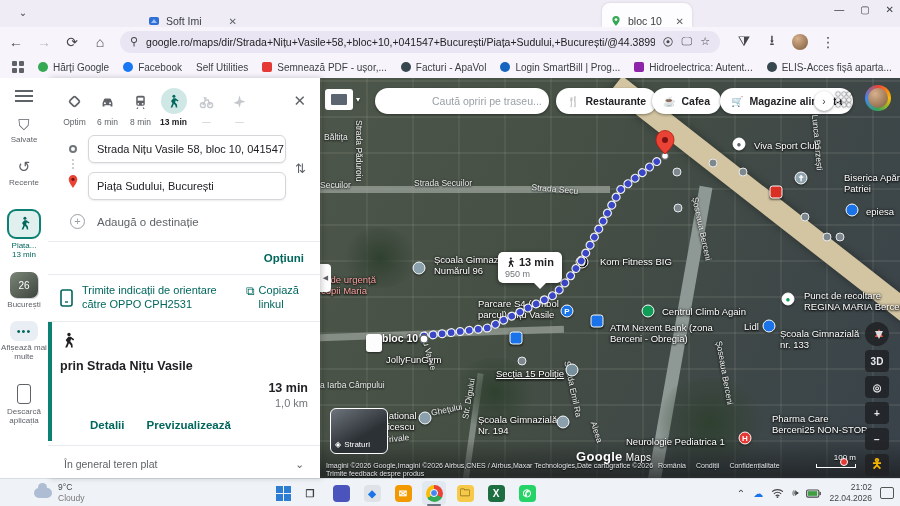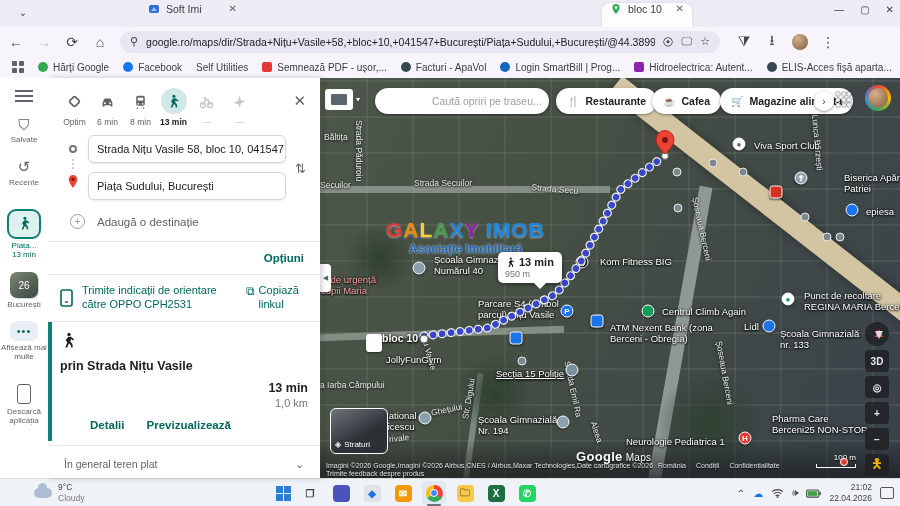--- a/index.html
+++ b/index.html
@@ -3,21 +3,21 @@
 <meta charset="utf-8">
 <style>
   html,body{margin:0;padding:0;background:#888;}
   *{box-sizing:border-box;font-family:"Liberation Sans",sans-serif;}
   #stage{position:relative;width:900px;height:506px;overflow:hidden;background:#fff;font-size:12px;color:#202124;}
   .abs{position:absolute;}
 
   
   #tabstrip{position:absolute;left:0;top:0;width:900px;height:27px;background:#efecf6;}
   #tabsearch{position:absolute;left:12px;top:5px;width:22px;height:17px;border-radius:5px;color:#45474a;font-size:10px;text-align:center;line-height:16px;}
-  .tab{position:absolute;top:3px;height:24px;display:flex;align-items:flex-start;gap:6px;padding:0 8px;font-size:10.5px;color:#3c4043;}
+  .tab{position:absolute;top:3px;height:24px;display:flex;align-items:flex-end;gap:6px;padding:0 8px;font-size:10.5px;color:#3c4043;}
   #tab1{left:140px;width:105px;}
   #tab2{left:602px;width:90px;background:#fdfcfe;border-radius:8px 8px 0 0;box-shadow:0 0 3px rgba(0,0,0,.12);}
   .tab .fav{width:12px;height:12px;flex:0 0 12px;}
   .tab .x{margin-left:auto;color:#5f6368;font-size:10px;}
   #wincontrols{position:absolute;right:6px;top:4px;display:flex;gap:16px;color:#3c4043;font-size:10px;}
   #toolbar{position:absolute;left:0;top:27px;width:900px;height:29px;background:#f7f4fb;display:flex;align-items:center;}
   .tbicon{width:24px;height:24px;display:flex;align-items:center;justify-content:center;color:#45474a;font-size:14px;margin-left:4px;border-radius:50%;}
   .tbicon.dis{color:#b9bbbf;}
   #omnibox{height:22px;width:600px;margin-left:8px;background:#eae5f2;border-radius:12px;display:flex;align-items:center;padding:0 10px;gap:8px;color:#202124;}
   #omnibox .url{font-size:10.5px;white-space:nowrap;overflow:hidden;flex:1;}
@@ -419,21 +419,21 @@
         <div class="street" style="left: 0px; top: 302px;">a Iarba Câmpului</div>
         <div class="street" style="left: 252px; top: 282px; transform: rotate(78deg);">Strada Emil Ra</div>
         <div class="street" style="left: 278px; top: 342px; transform: rotate(72deg);">Aleea</div>
         <div class="street" style="left: 380px; top: 118px; transform: rotate(78deg);">Șoseaua Berceni</div>
         <div class="street" style="left: 404px; top: 262px; transform: rotate(80deg);">Șoseaua Berceni</div>
         <div class="street" style="left: 500px; top: 36px; transform: rotate(85deg);">Lunca Bârzești</div>
       </div>
     <div id="poilayer">
         <div class="poi-text" style="left: 114px; top: 176px;">
           <div>Școala Gimnazială</div>
-          <div>Numărul 40</div>
+          <div>Numărul 96</div>
         </div>
         <div class="poi-dot" style="left: 99px; top: 190px; background: rgb(138, 160, 172);"></div>
         <div class="poi-text" style="left: 158px; top: 220px;">
           <div>Parcare S4 (simbol</div>
           <div>parcul) Nițu Vasile</div>
         </div>
         <div class="poi-dot" style="left: 247px; top: 233px; background: rgb(26, 115, 232);">P</div>
         <div class="poi-text" style="left: 290px; top: 244px;">
           <div>ATM Nexent Bank (zona</div>
           <div>Berceni - Obregia)</div>
@@ -508,24 +508,20 @@
         <div class="tstop" style="left: 393px; top: 85px;"></div>
         <div class="tstop" style="left: 423px; top: 94px;"></div>
         <div class="tstop" style="left: 358px; top: 130px;"></div>
         <div class="tstop" style="left: 485px; top: 139px;"></div>
         <div class="tstop" style="left: 507px; top: 159px;"></div>
         <div class="tstop" style="left: 520px; top: 159px;"></div>
         <div class="tstop" style="left: 202px; top: 283px;"></div>
         <div class="poi-text" style="left: 62px; top: 254px; font-weight: bold; font-size: 10.5px;">bloc 10</div>
       </div>
 
-    <div id="watermark">
-      <div class="w1"><span id="wm1"><span style="color: rgb(229, 57, 53);">G</span><span style="color: rgb(251, 140, 0);">A</span><span style="color: rgb(253, 216, 53);">L</span><span style="color: rgb(67, 160, 71);">A</span><span style="color: rgb(30, 136, 229);">X</span><span style="color: rgb(142, 36, 170);">Y</span></span> <span id="wm2" style="color: rgb(30, 136, 229);">IMOB</span></div>
-      <div class="w2">Asociație Imobiliară</div>
-    </div>
 
     <svg id="routesvg" class="abs" style="left:0;top:0;" width="580" height="400" viewBox="0 0 580 400">
         <polyline points="104,258 168,250 236,216 252,196 262,182 300,112 336,84 343,80" fill="none" stroke="#ffffff" stroke-width="9" stroke-linecap="round" stroke-dasharray="0.1 9" opacity="0.9"></polyline>
         <polyline points="104,258 168,250 236,216 252,196 262,182 300,112 336,84 343,80" fill="none" stroke="#3a46c8" stroke-width="6.5" stroke-linecap="round" stroke-dasharray="0.1 9"></polyline>
         <circle cx="104" cy="261" r="4" fill="#fff" stroke="#5f6368" stroke-width="1.4"></circle>
         <circle cx="345" cy="78" r="3.4" fill="#fff" stroke="#5f6368" stroke-width="1.2"></circle>
         <path d="M345 76 c-6-6-9-9.5-9-14.5a9 9 0 0 1 18 0c0 5-3 8.5-9 14.5z" fill="#ea4335" stroke="#b3170d" stroke-width="0.8"></path>
         <circle cx="345" cy="62" r="3" fill="#7b1410"></circle>
       </svg>
 

